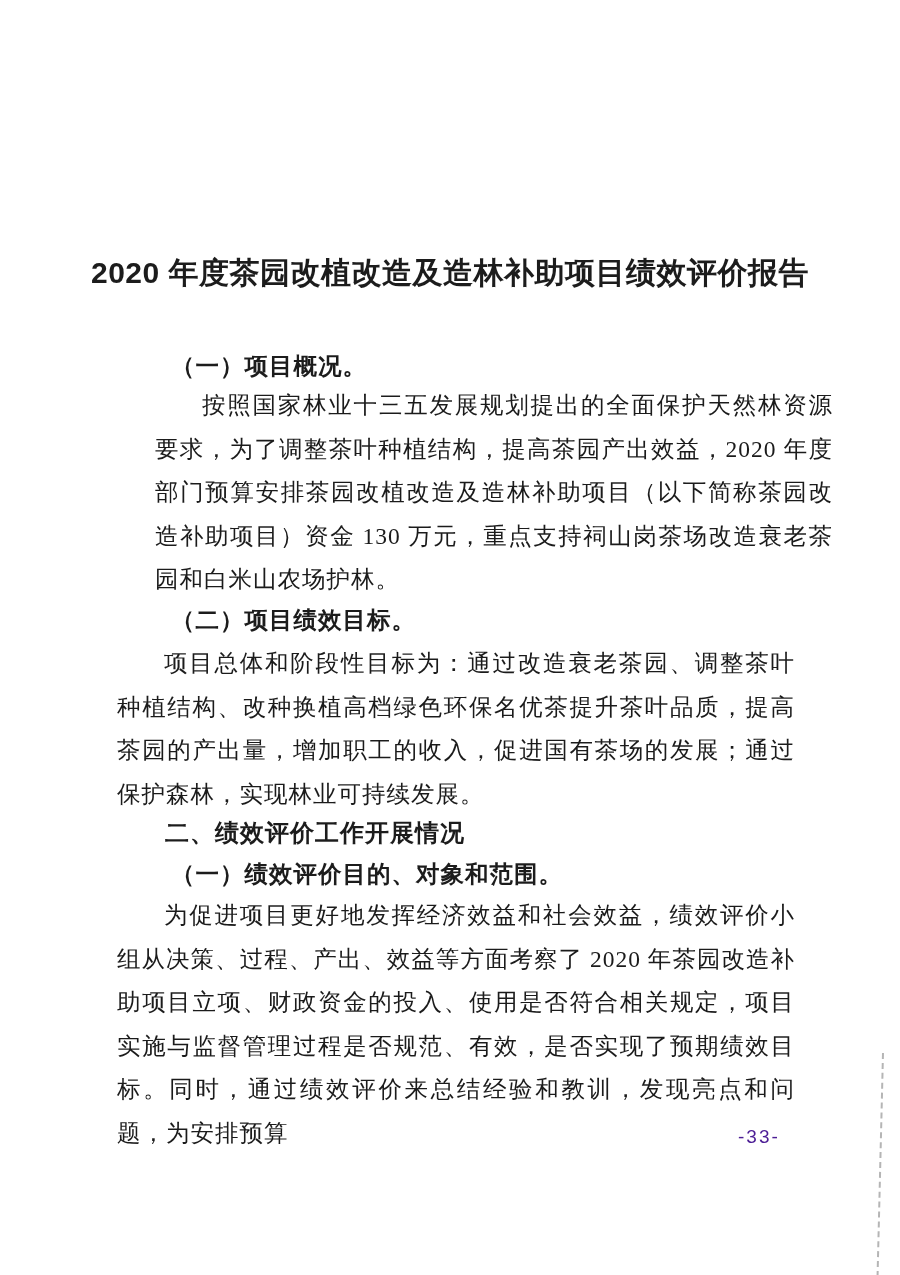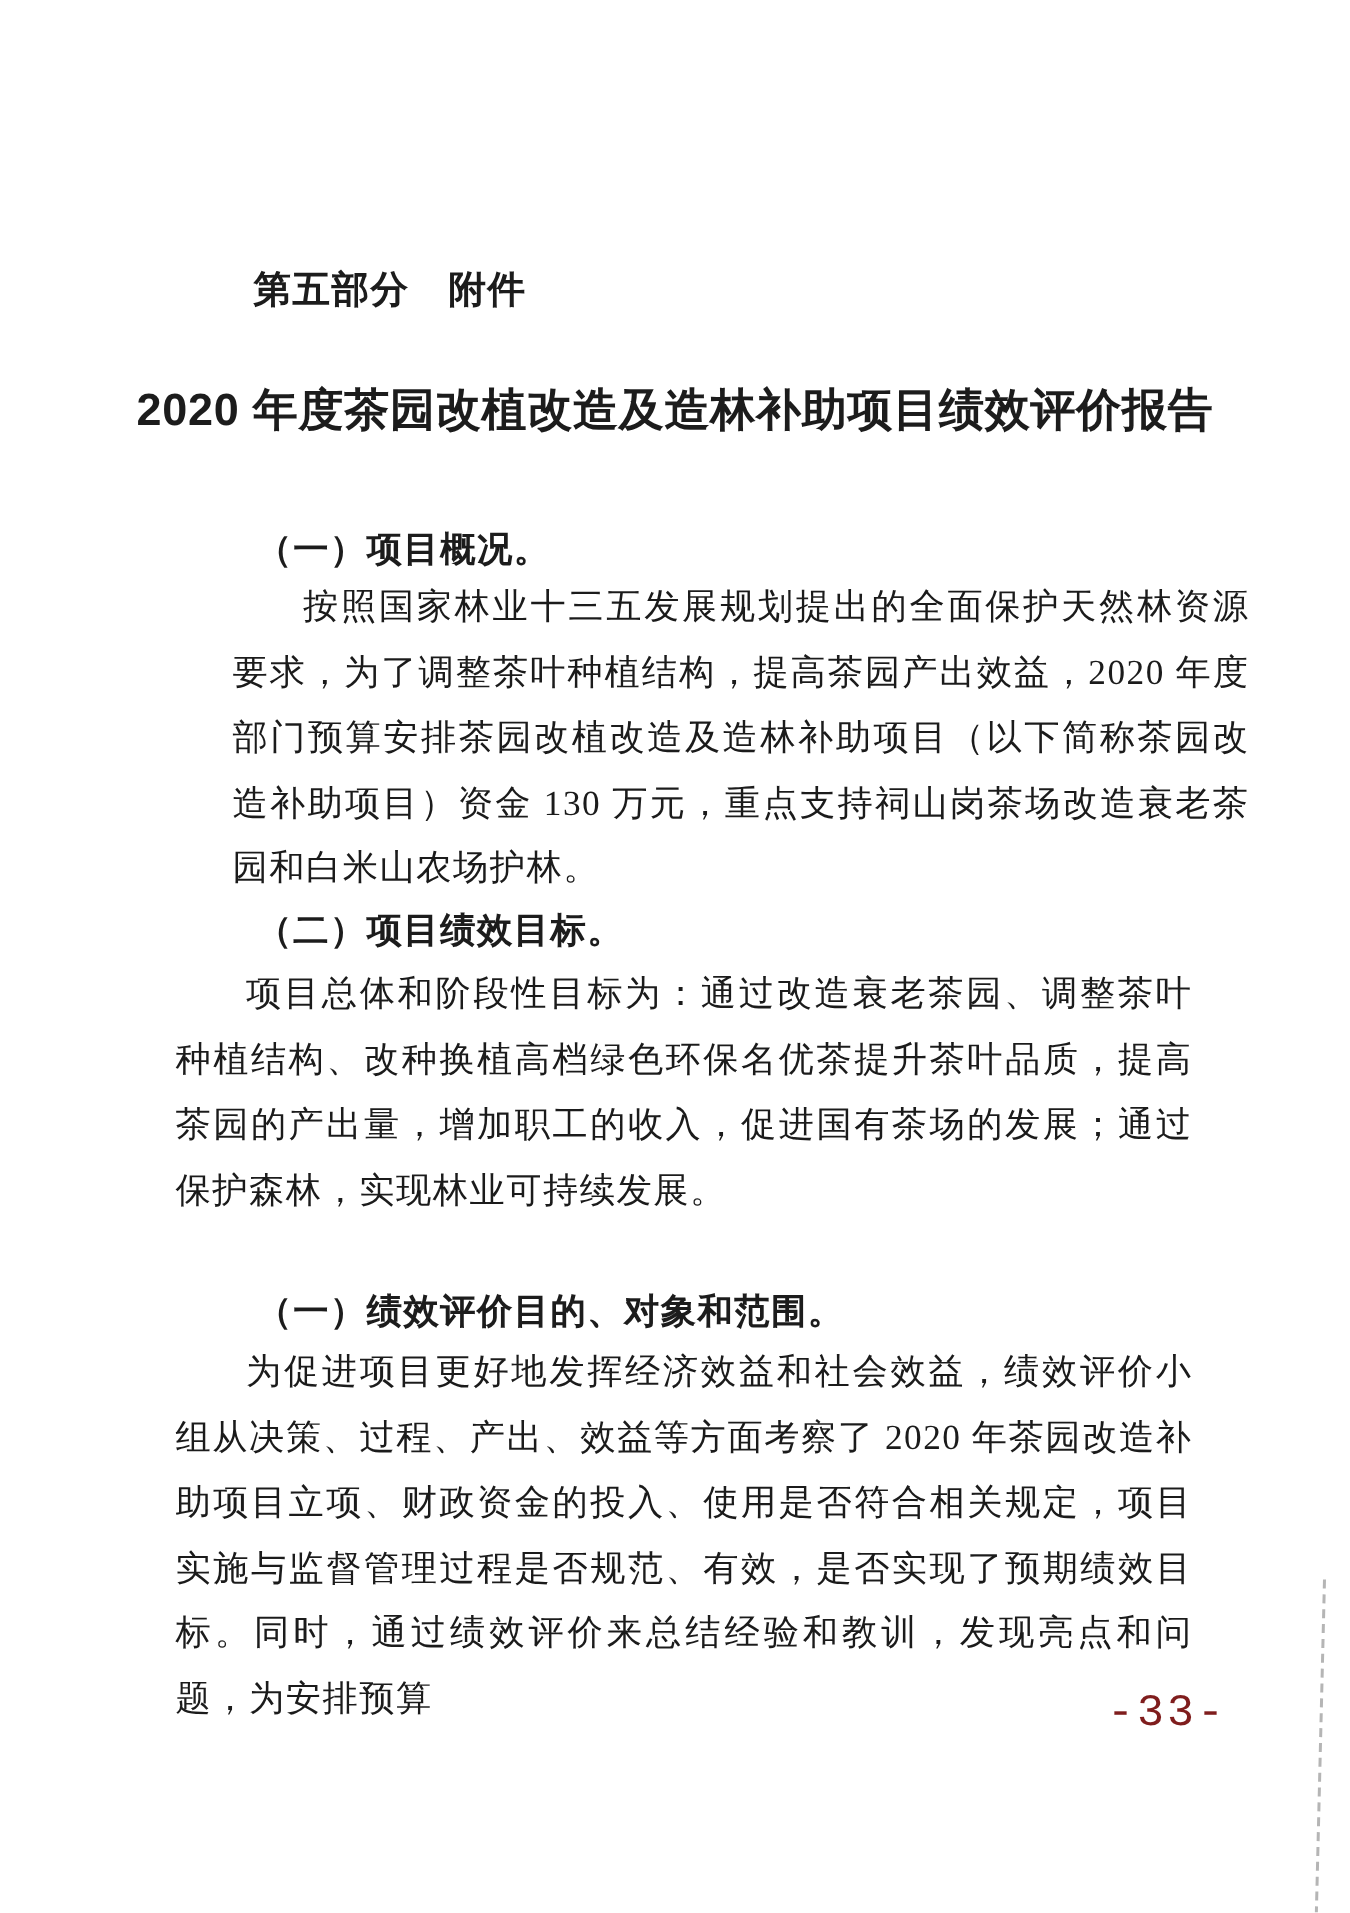--- a/index.html
+++ b/index.html
@@ -61,55 +61,55 @@
     text-align: justify;
     text-indent: 2em;
     color: #1b1b1b;
   }
   .para-1 { top: 384px; margin-left: 38px; }
   .para-2 { top: 642px; }
   .para-3 { top: 894px; }
 
   .page-number {
     left: 738px; top: 1126px;
-    font-family: Liberation Mono, monospace;
-    font-size: 30px;
+    font-family: Liberation Sans, sans-serif;
+    font-size: 19px;
     letter-spacing: 2px;
-    color: #7f1d1d;
+    color: #4c1d95;
   }
 
   .margin-dashed-line {
     position: absolute;
     left: 882px;
     top: 1053px;
     height: 224px;
     width: 0;
     border-left: 2px dashed #b5b5b5;
     transform: rotate(1.4deg);
     transform-origin: top center;
   }
 </style>
 </head>
 <body>
 
 <div class="page">
 
-  <div class="abs part-heading">第五部分　附件</div>
 
   <div class="abs doc-title">2020 年度茶园改植改造及造林补助项目绩效评价报告</div>
 
 
   <div class="abs h2 h2-1">（一）项目概况。</div>
 
   <div class="abs para para-1">按照国家林业十三五发展规划提出的全面保护天然林资源要求，为了调整茶叶种植结构，提高茶园产出效益，2020 年度部门预算安排茶园改植改造及造林补助项目（以下简称茶园改造补助项目）资金 130 万元，重点支持祠山岗茶场改造衰老茶园和白米山农场护林。</div>
 
   <div class="abs h2 h2-2">（二）项目绩效目标。</div>
 
   <div class="abs para para-2">项目总体和阶段性目标为：通过改造衰老茶园、调整茶叶种植结构、改种换植高档绿色环保名优茶提升茶叶品质，提高茶园的产出量，增加职工的收入，促进国有茶场的发展；通过保护森林，实现林业可持续发展。</div>
 
+  <div class="abs h1 h1-2">二、绩效评价工作开展情况</div>
 
   <div class="abs h2 h2-3">（一）绩效评价目的、对象和范围。</div>
 
   <div class="abs para para-3">为促进项目更好地发挥经济效益和社会效益，绩效评价小组从决策、过程、产出、效益等方面考察了 2020 年茶园改造补助项目立项、财政资金的投入、使用是否符合相关规定，项目实施与监督管理过程是否规范、有效，是否实现了预期绩效目标。同时，通过绩效评价来总结经验和教训，发现亮点和问题，为安排预算</div>
 
   <div class="abs page-number">-33-</div>
 
   <div class="margin-dashed-line"></div>
 
 </div>

